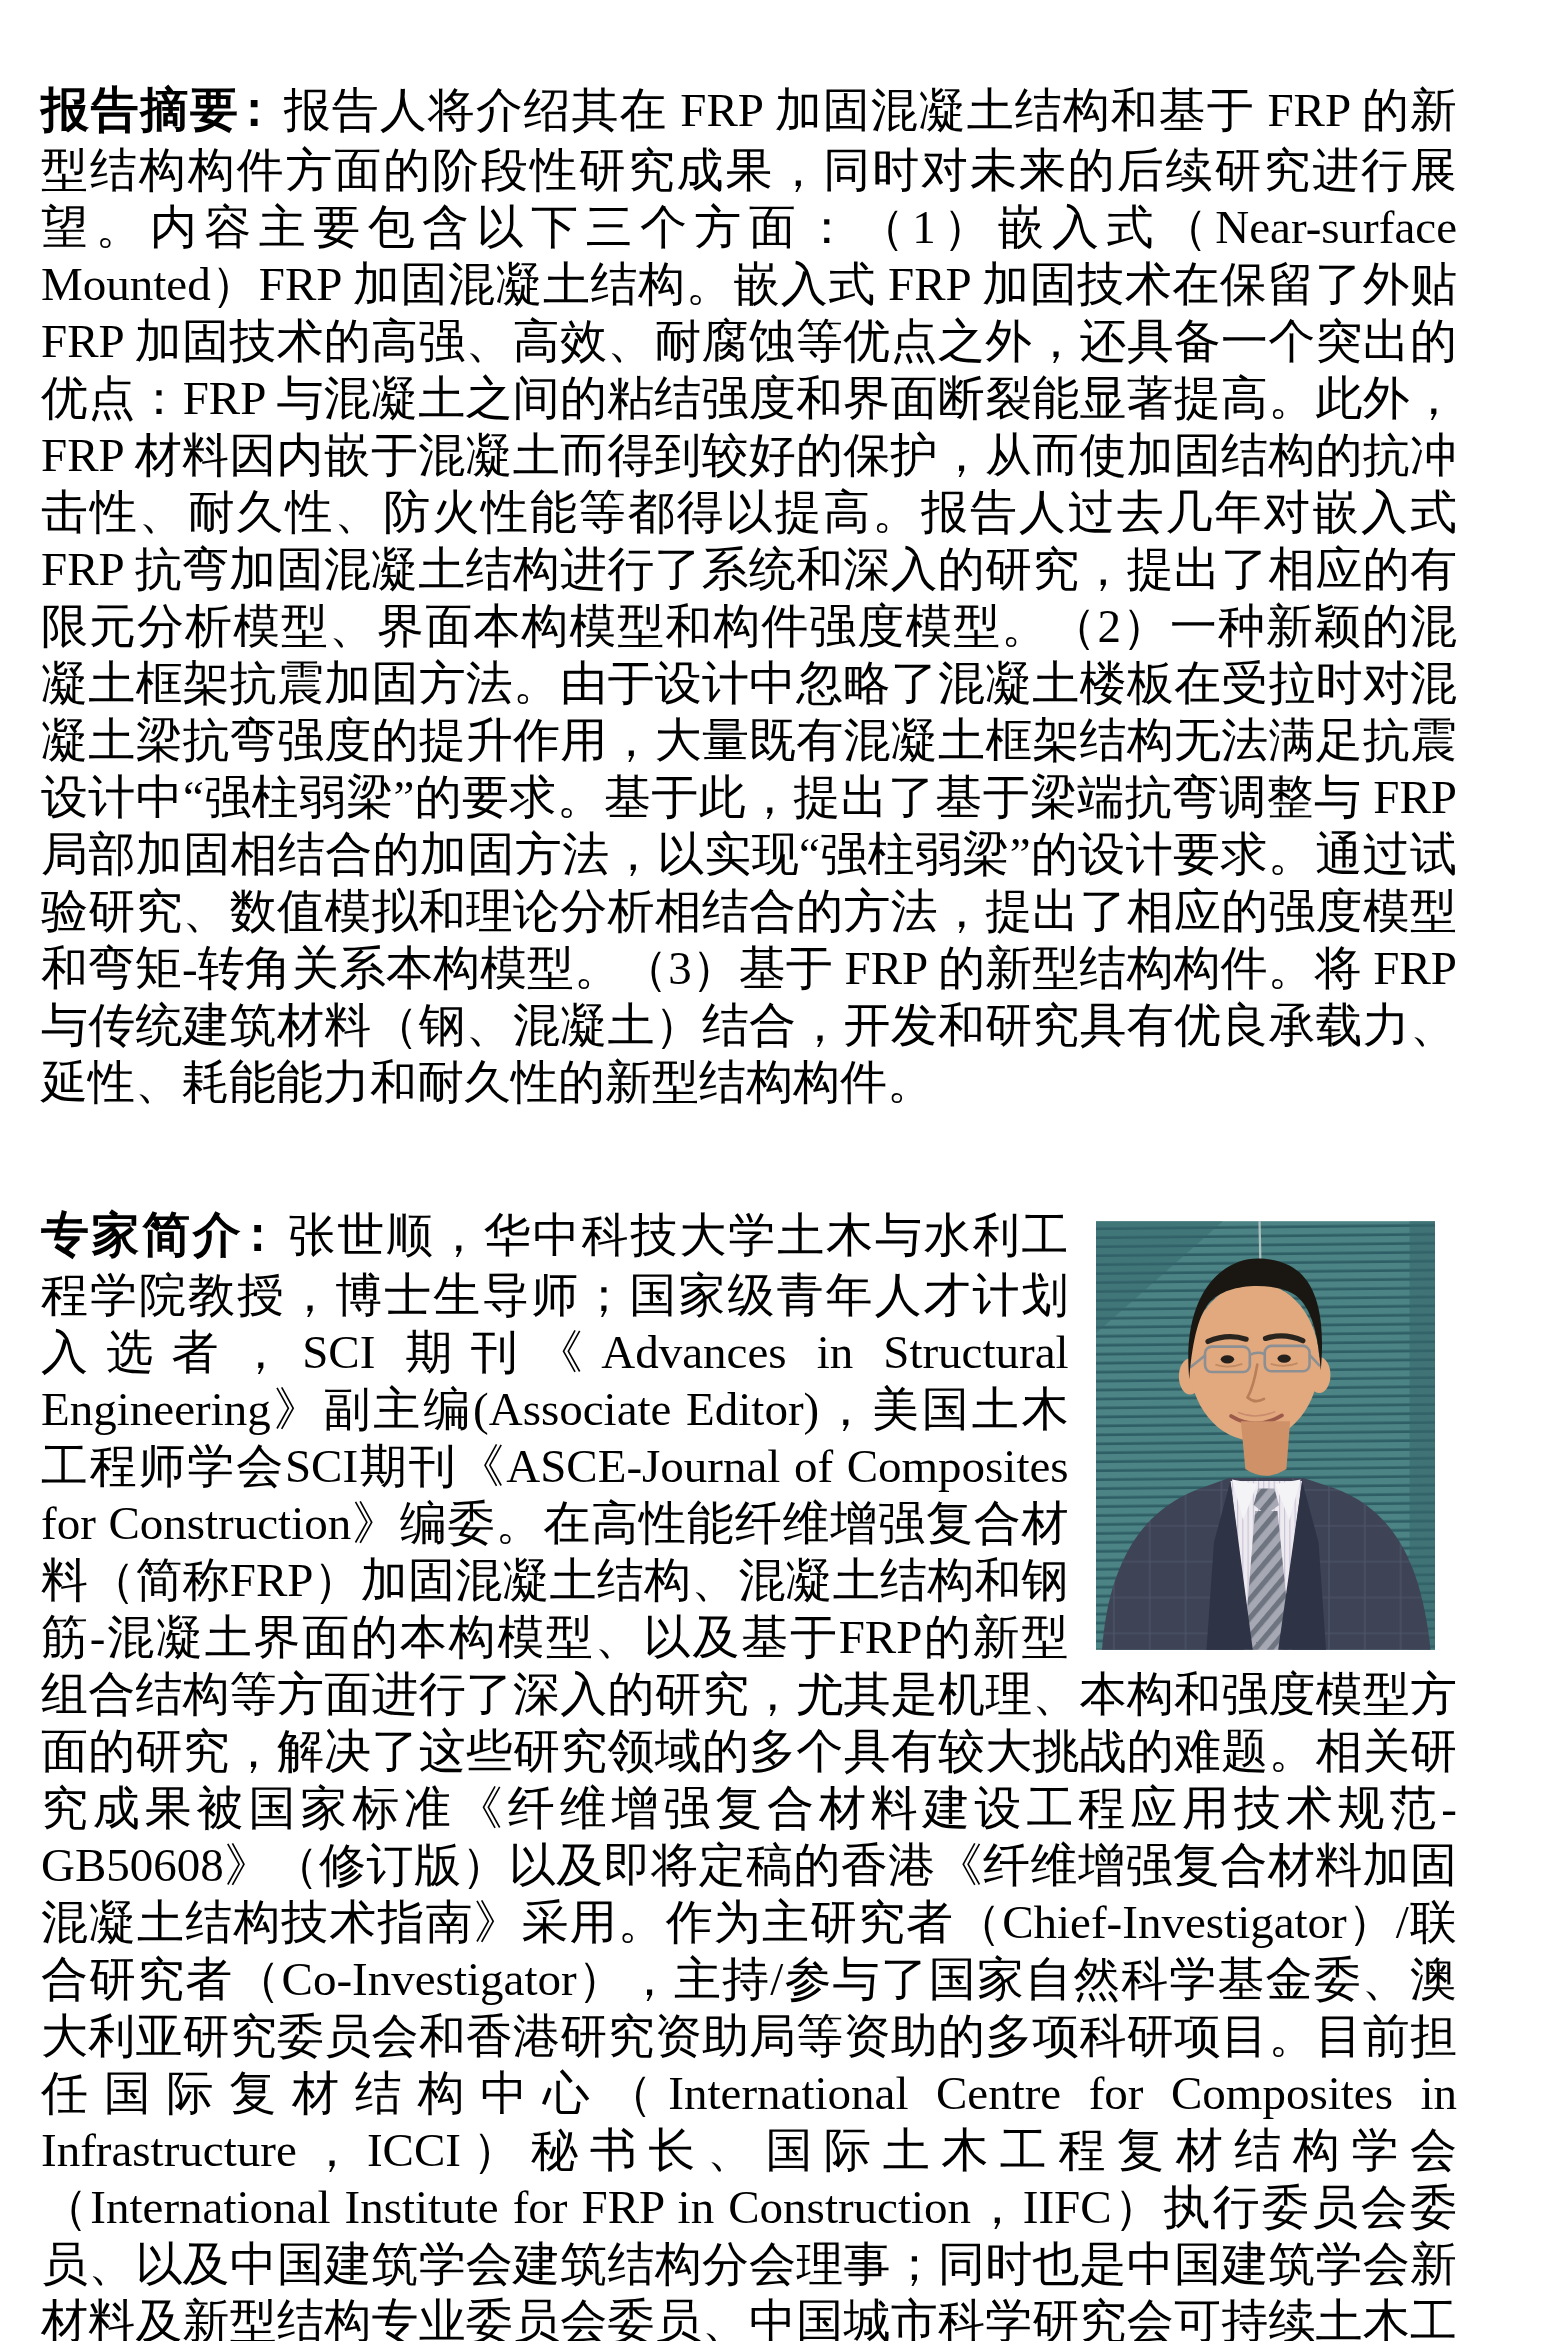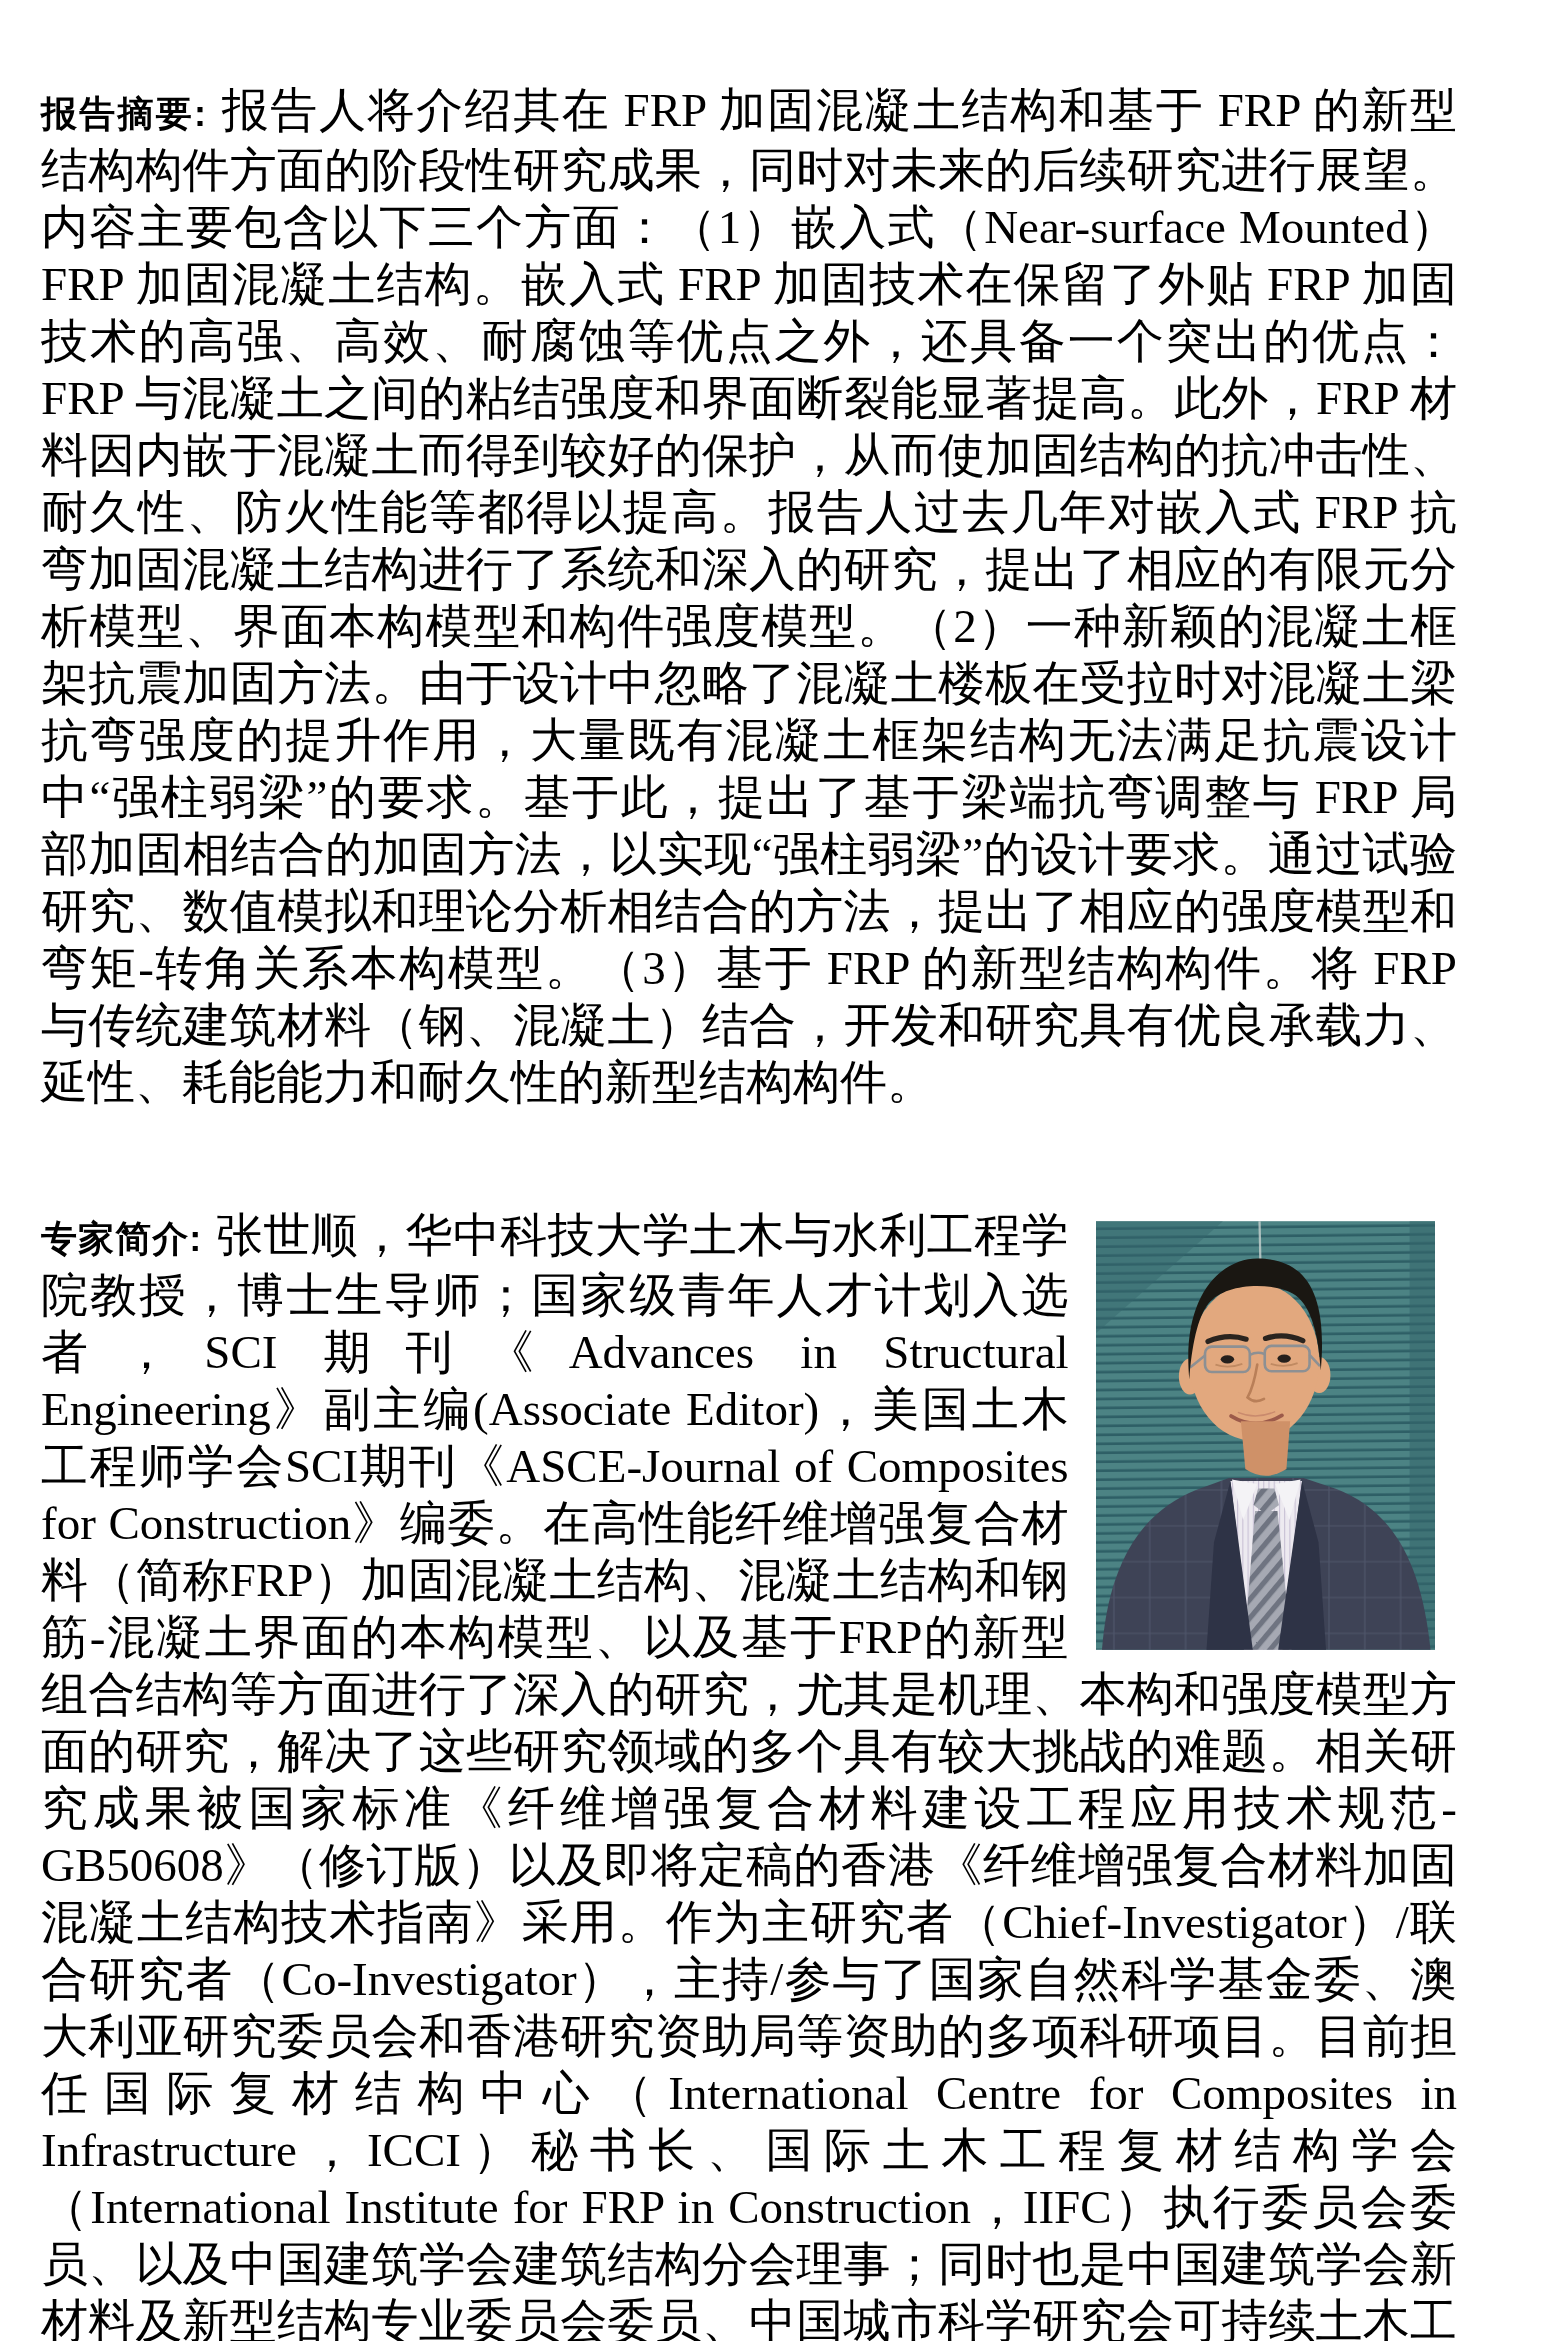--- a/index.html
+++ b/index.html
@@ -2,22 +2,22 @@
 <html style="font-size:12px"><head>
 <meta charset="utf-8">
 <style>
   html,body{margin:0;padding:0;background:#ffffff;}
   body{width:1560px;height:2342px;position:relative;overflow:hidden;
        font-family:"Liberation Serif","DejaVu Serif",serif;color:#000;}
   .page{box-sizing:border-box;width:1560px;height:2342px;
         padding:82px 103px 0 41px;}
   p.block{margin:0;font-size:47px;line-height:57px;text-align:justify;
           letter-spacing:0;word-break:break-word;}
-  p.block .lead{font-family:Liberation Sans, sans-serif;
-                font-weight:bold;font-size:36px;letter-spacing:0.7px;
+  p.block .lead{font-family:Liberation Mono, monospace;
+                font-weight:bold;font-size:48px;letter-spacing:0.7px;
                 padding-right:13.5px;margin-top:32px;}
   #bio{margin-top:96px;}
   .photo-float{float:right;width:339px;height:429px;
                margin:13.5px 22.4px 9px 27px;display:block;}
   .photo-float svg{display:block;width:339px;height:429px;}
 </style>
 </head>
 <body>
 
 <div class="page">

